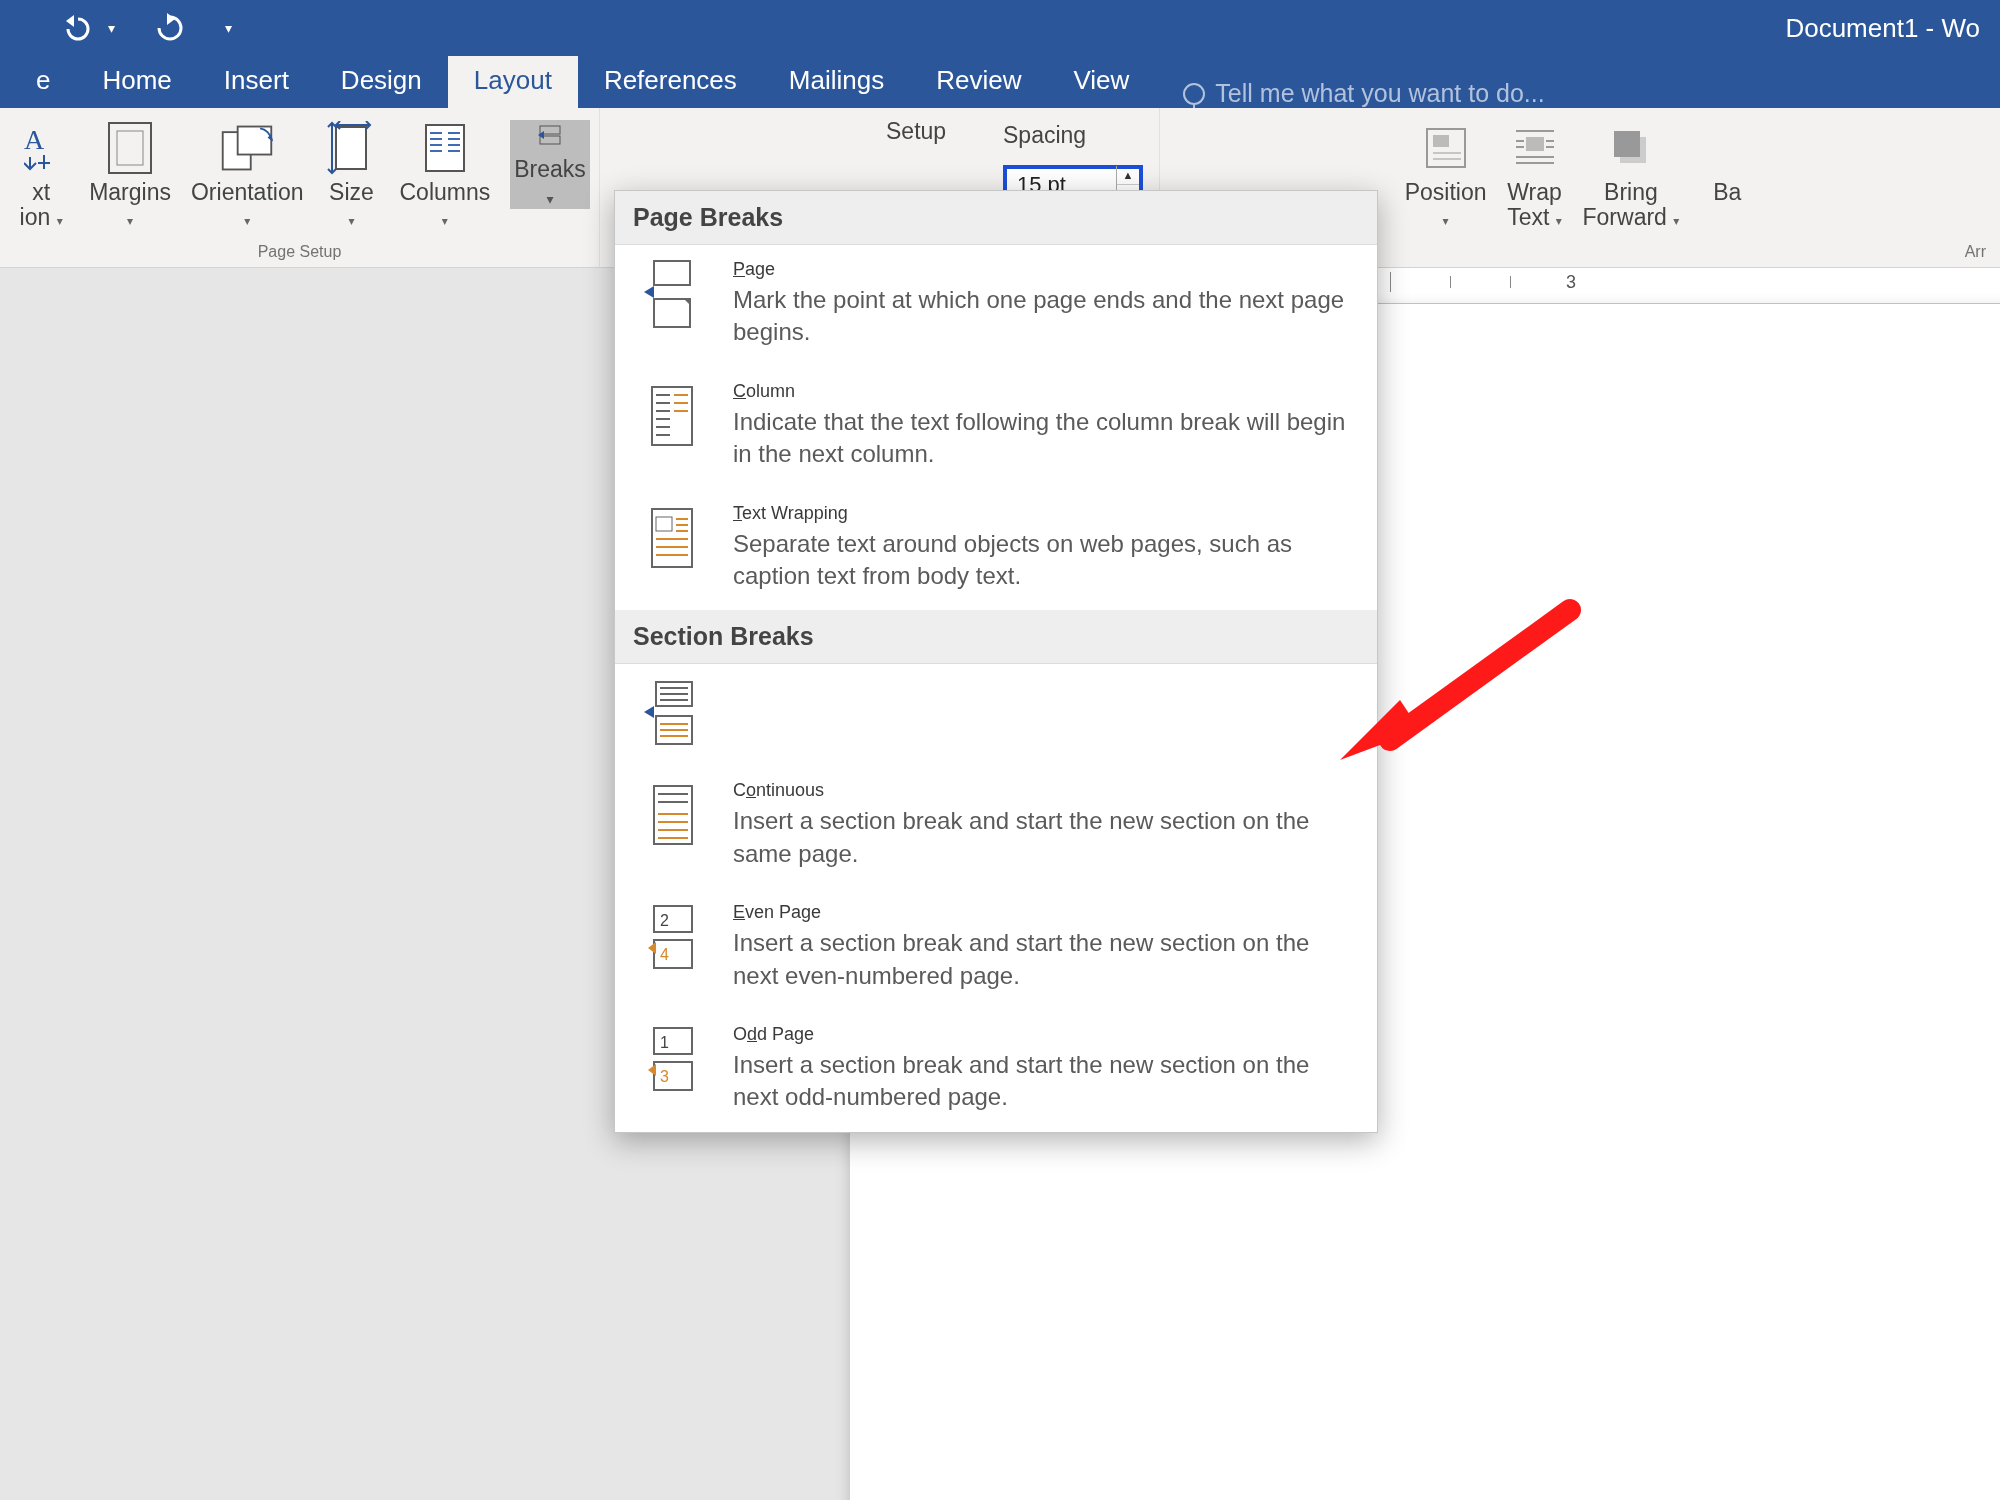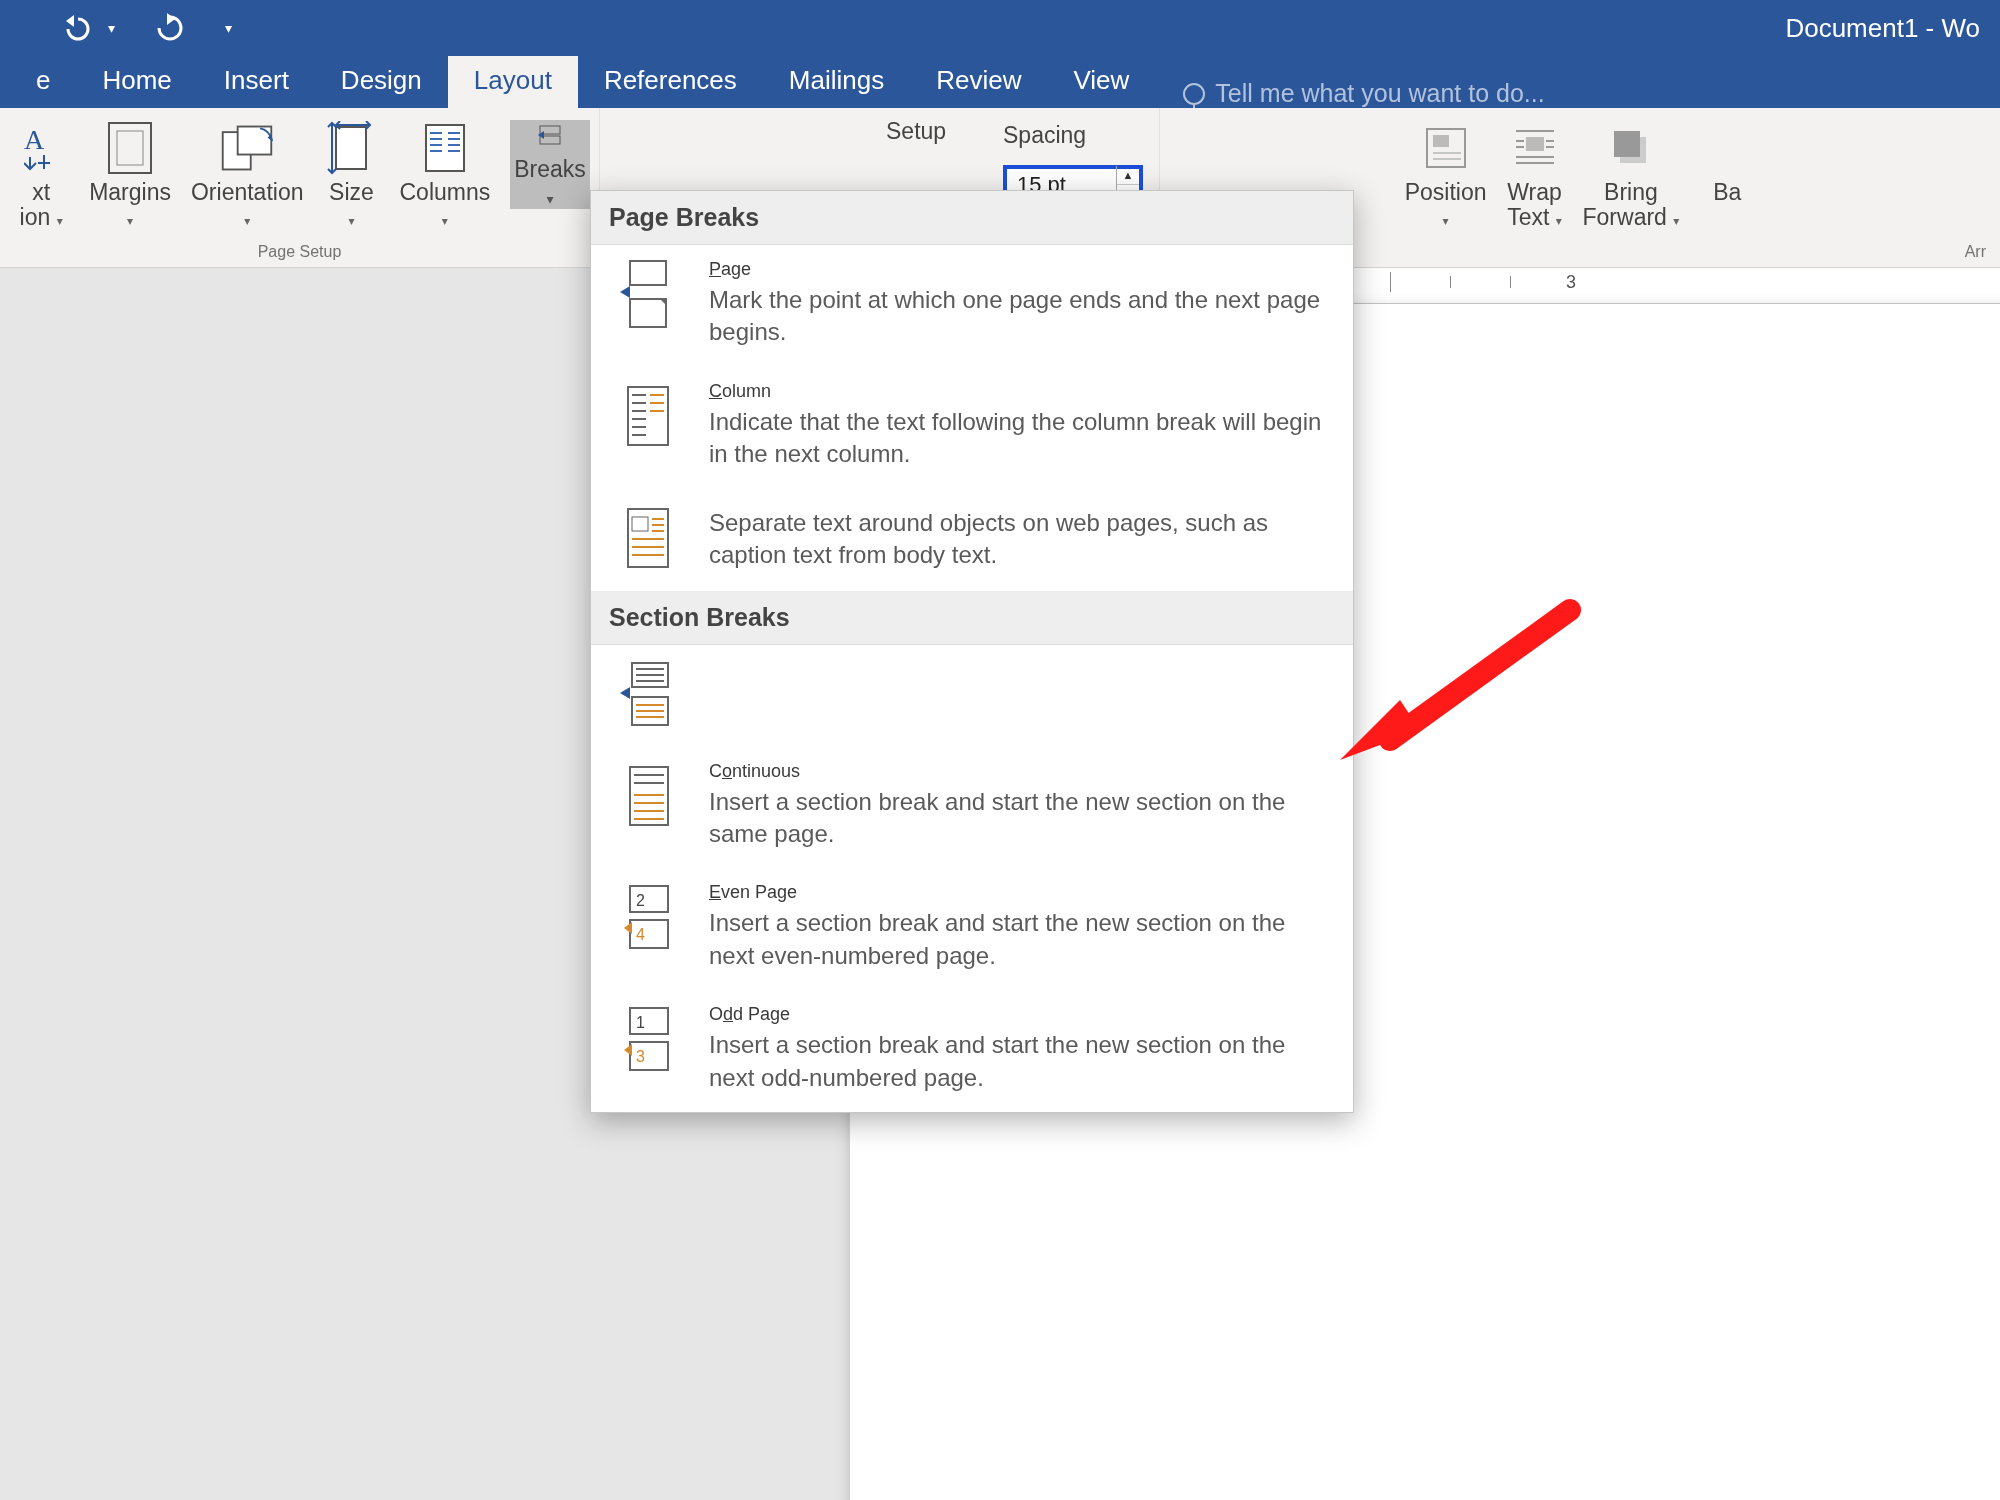--- a/index.html
+++ b/index.html
@@ -128,21 +128,21 @@
   .rtick { position:absolute; top:8px; width:1px; height:12px; background:#888; }
   .rtick.big { height:20px; top:4px; }
   .rnum { position:absolute; top:4px; font-size:18px; color:#555; }
   .page {
     position:absolute; left:850px; top:36px; width:1420px; height:1600px;
     background:#fff; box-shadow:0 4px 14px rgba(0,0,0,.2);
   }
 
   
   .breaks-menu {
-    position:absolute; left:590px; top:190px; width:764px;
+    position:absolute; left:614px; top:190px; width:764px;
     background:#fff; border:1px solid #c6c6c6;
     box-shadow:0 8px 28px rgba(0,0,0,.3);
     z-index:50;
   }
   .menu-header {
     background:#eeeeee; font-weight:600; color:#444;
     font-size:25px; padding:12px 18px;
     border-bottom:1px solid #dcdcdc;
   }
   .menu-item {
@@ -430,20 +430,21 @@
           <line x1="34" y1="16" x2="46" y2="16"></line>
             <line x1="34" y1="22" x2="46" y2="22"></line>
             <line x1="34" y1="28" x2="46" y2="28"></line>
           <line x1="14" y1="36" x2="46" y2="36"></line>
             <line x1="14" y1="44" x2="46" y2="44"></line>
             <line x1="14" y1="52" x2="46" y2="52"></line>
         </g>
       </svg>
     </div>
     <div class="mi-text">
+      <div class="mi-title"><span></span><span class="ul">T</span><span>ext Wrapping</span></div>
       <div class="mi-desc">Separate text around objects on web pages, such as caption text from body text.</div>
     </div>
   </div>
 
   <div class="menu-header">Section Breaks</div>
 
   <div class="menu-item">
     <div class="mi-icon">
       <svg width="60" height="70" viewBox="0 0 60 70">
         <rect x="14" y="4" width="36" height="24" fill="none" stroke="#666" stroke-width="2"></rect>

